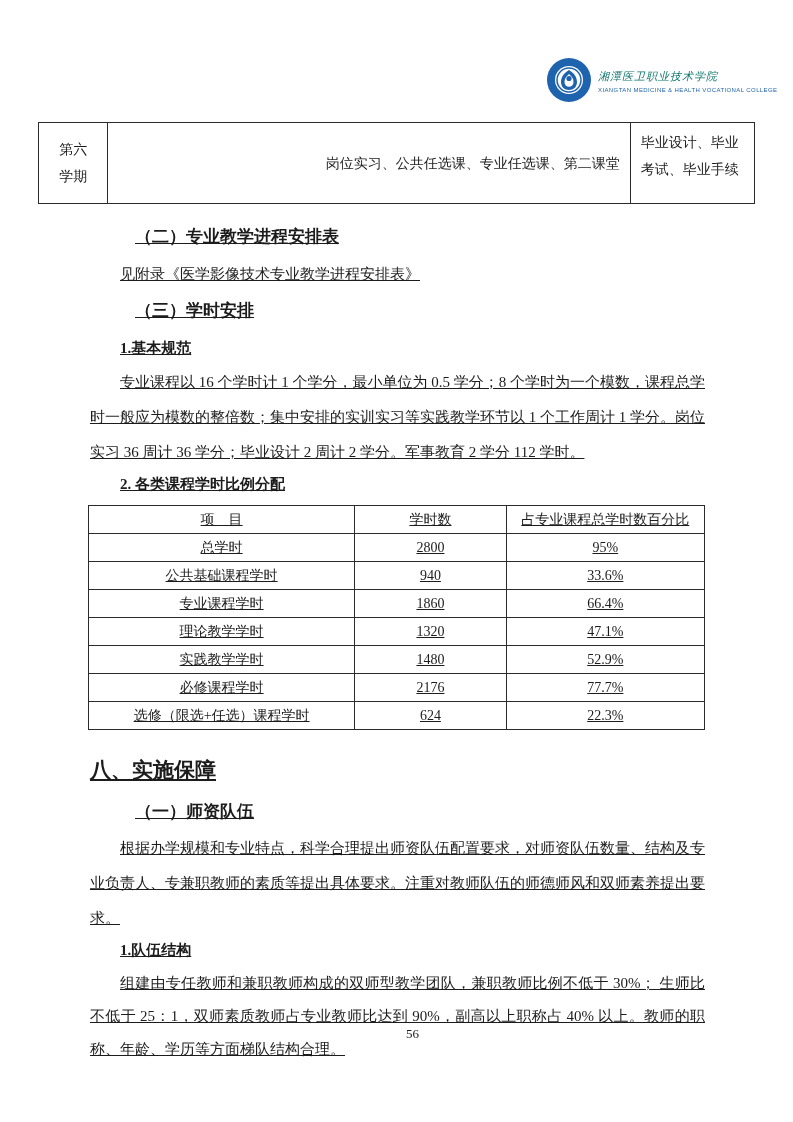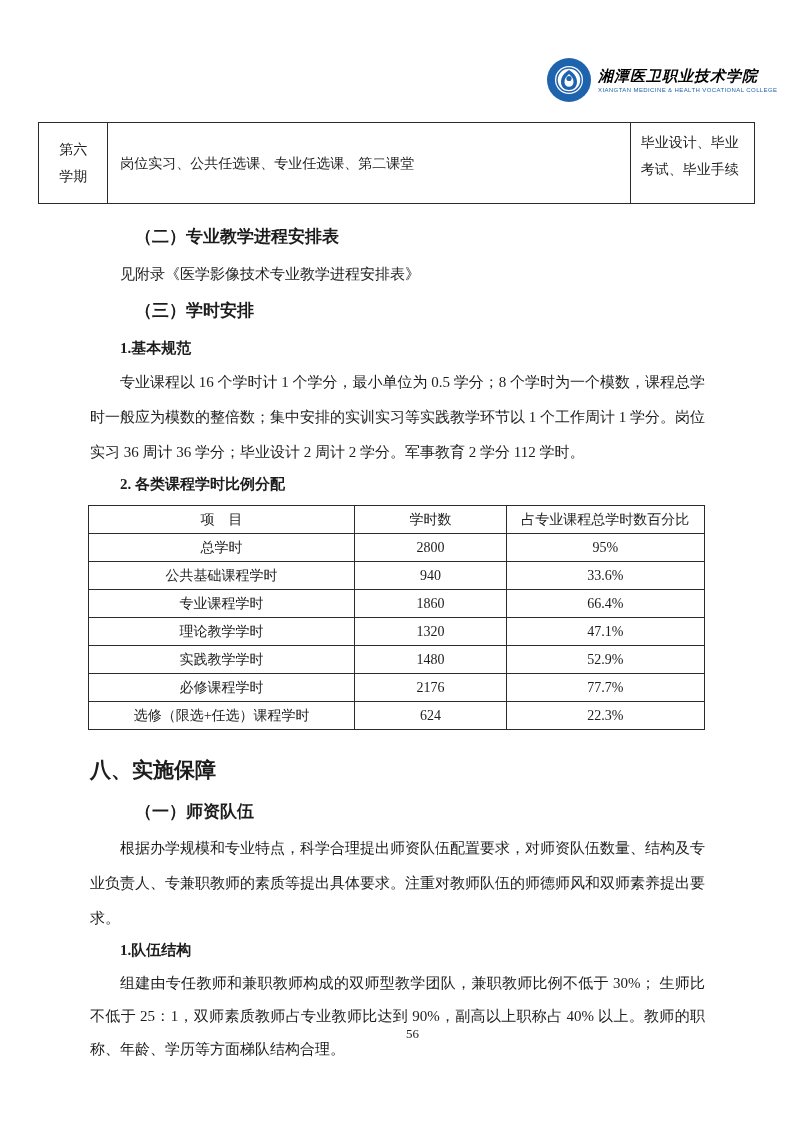--- a/index.html
+++ b/index.html
@@ -19,23 +19,23 @@
     position: absolute;
     left: 546px;
     top: 57px;
     display: flex;
     align-items: center;
     gap: 6px;
   }
   .logo-emblem { width: 46px; height: 46px; flex: 0 0 auto; }
   .logo-text { display: flex; flex-direction: column; justify-content: center; }
   .logo-name-zh {
-    color: #000000;
-    font-size: 15px;
-    font-weight: bold;
+    color: #0f766e;
+    font-size: 11px;
+    font-weight: normal;
     font-style: italic;
     letter-spacing: 1px;
     white-space: nowrap;
     line-height: 20px;
   }
   .logo-name-en {
     color: #1e63ae;
     font-size: 6px;
     letter-spacing: 0.4px;
     white-space: nowrap;
@@ -51,26 +51,26 @@
     table-layout: fixed;
     font-size: 14px;
   }
   .semester-table td {
     border: 1.5px solid #2b2b2b;
     height: 79px;
     line-height: 27px;
     vertical-align: middle;
   }
   .semester-table .col-sem   { width: 67px;  text-align: center; }
-  .semester-table .col-main  { width: 505px; text-align: left; padding-left: 12px; padding-right: 10px; }
+  .semester-table .col-main  { width: 505px; text-align: right; padding-left: 12px; padding-right: 10px; }
   .semester-table .col-side  { width: 120px; text-align: left; padding: 6px 8px 20px 10px; vertical-align: middle; }
   .sem-wrap { display: inline-block; width: 32px; text-align: center; }
 
   
-  .content { margin: 0 88px 0 90px; }
+  .content { margin: 0 88px 0 90px; text-decoration: underline; }
 
   .h-sub {
     font-weight: bold;
     font-size: 17px;
     line-height: 26px;
     padding-left: 45px;
   }
   .h2a { margin-top: 20px; }
   .h2b { margin-top: 12px; }
   .ref-line { margin-top: 12px; padding-left: 30px; font-size: 15px; line-height: 24px; }

